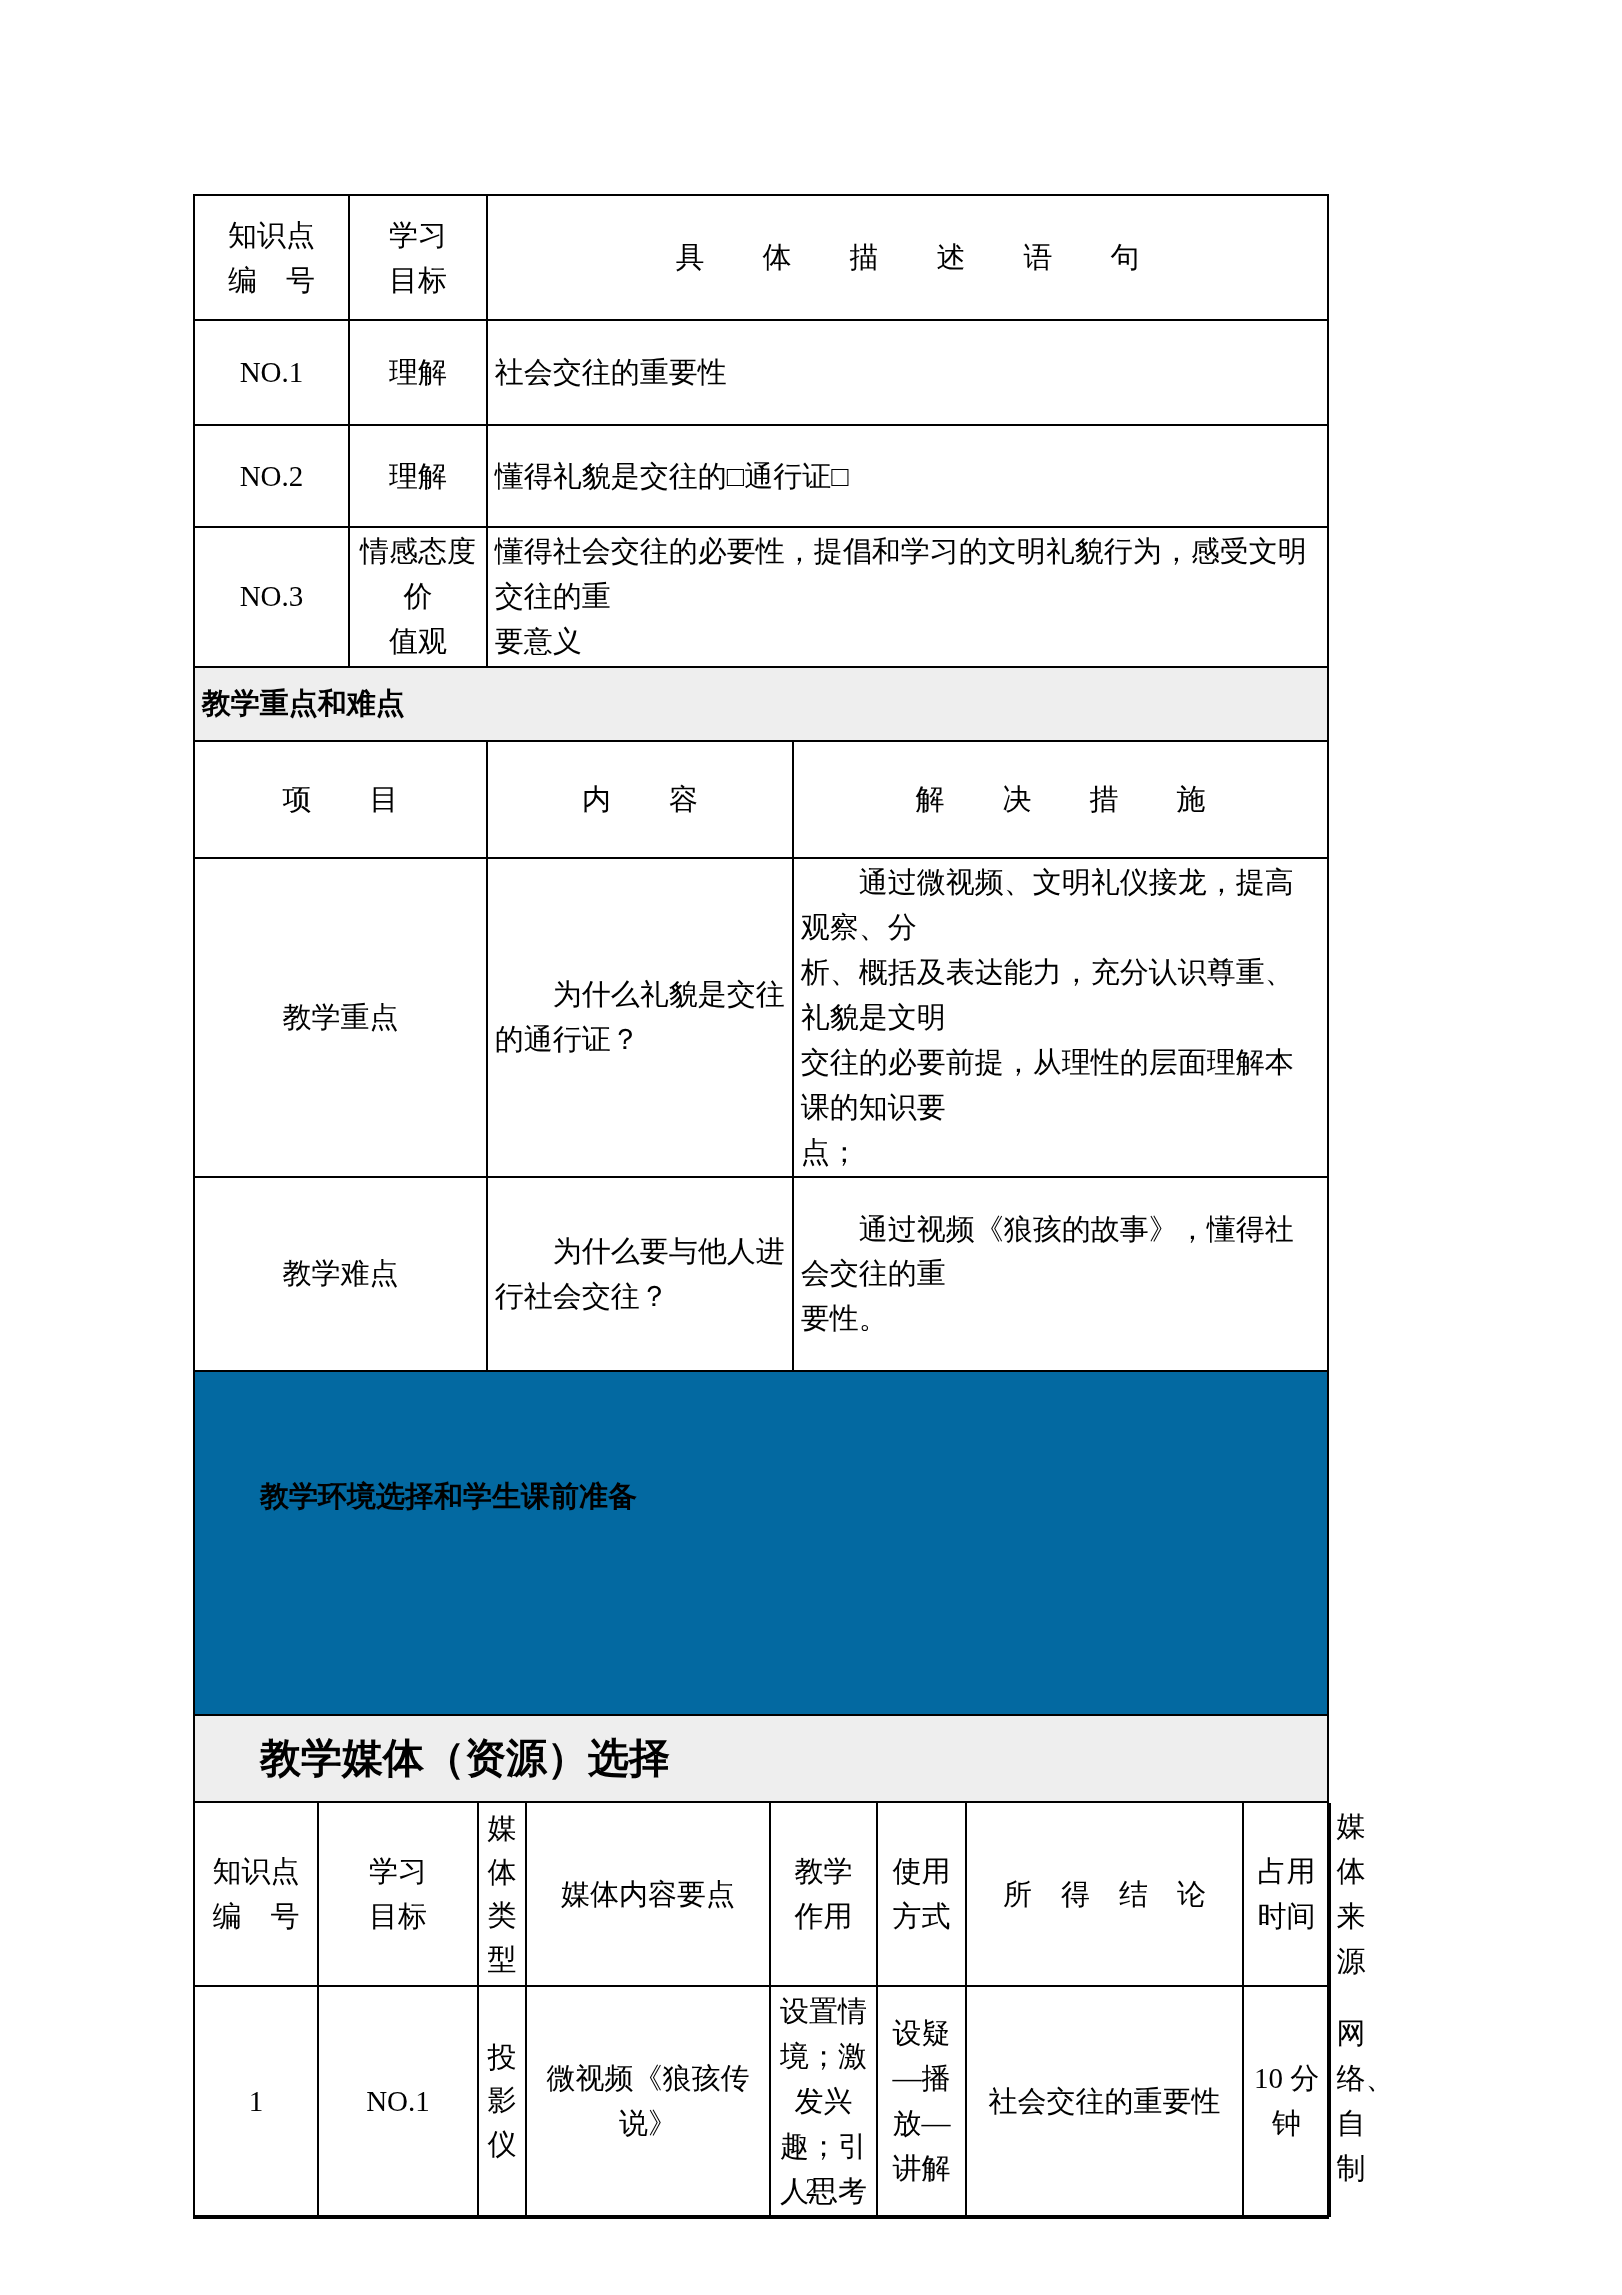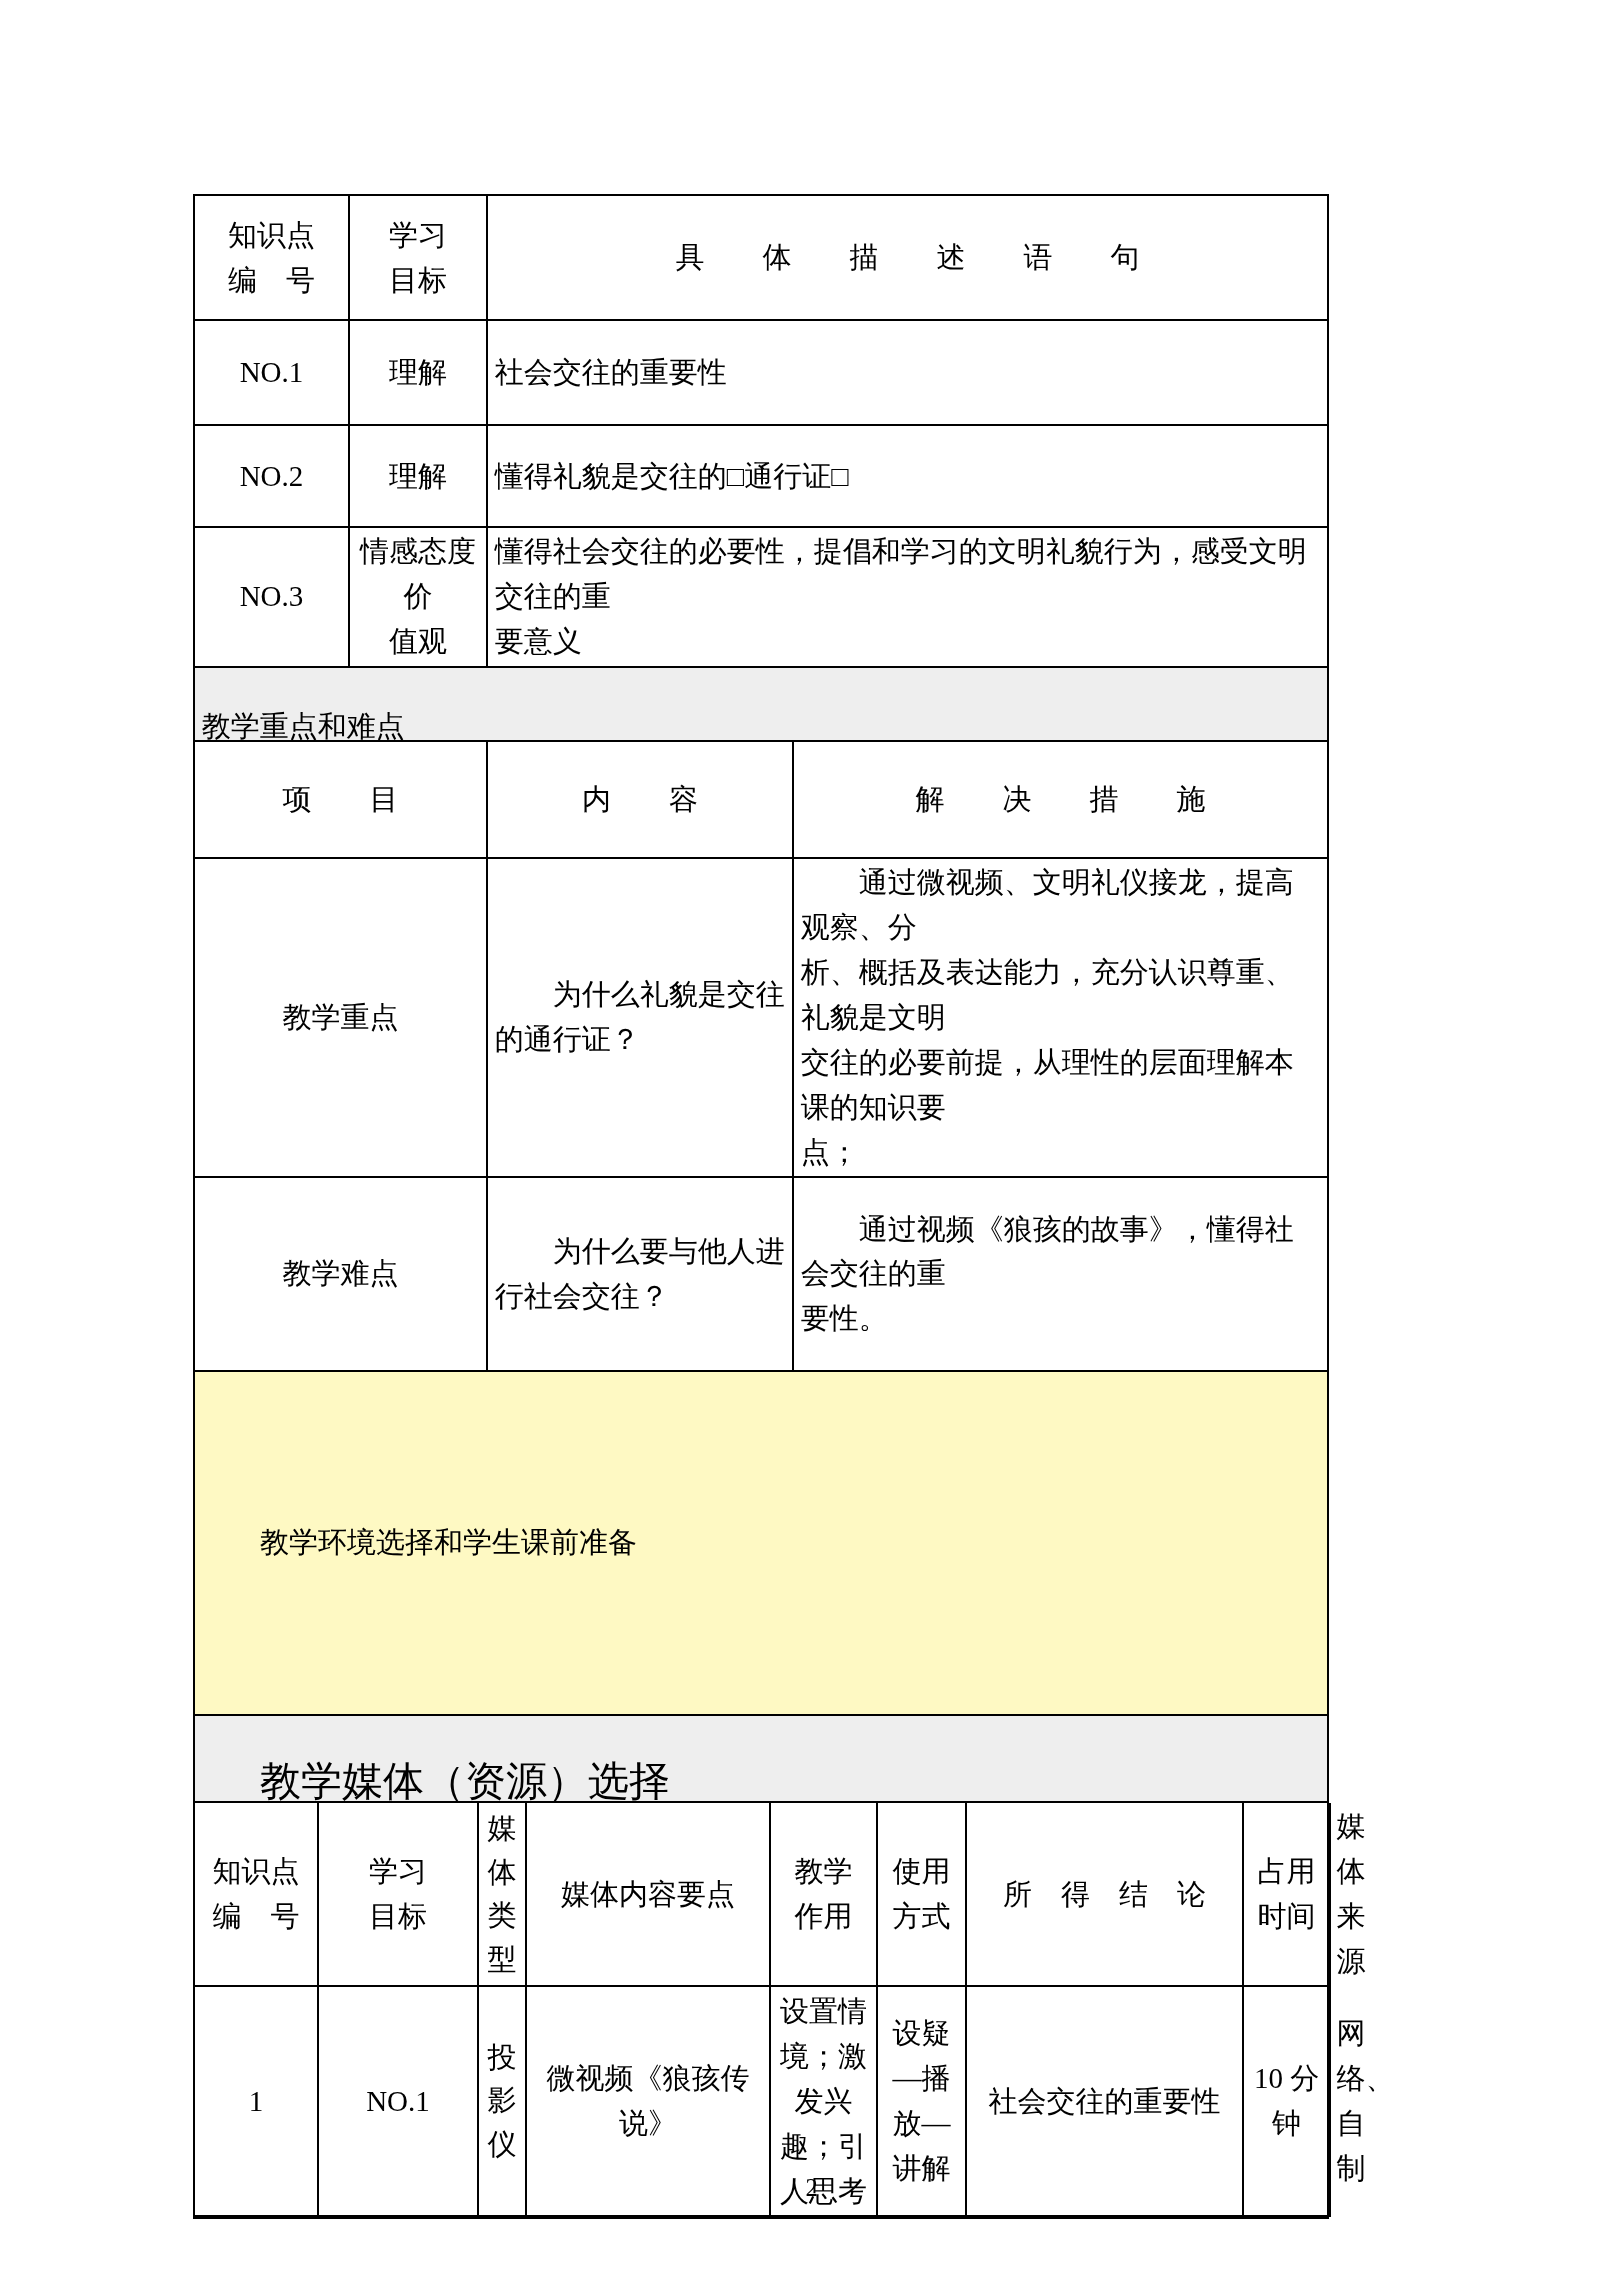--- a/index.html
+++ b/index.html
@@ -24,21 +24,21 @@
     border-bottom: 2px solid #000;
     vertical-align: middle;
     padding: 1.4px 5.5px;
     overflow: visible;
   }
   td:last-child { border-right: none; }
   .center { text-align: center; }
   .tleft  { text-align: left; padding: 1.4px 6.8px; }
   .pre { white-space: pre-line; }
   .indent { text-indent: 2em; }
-  .bold { font-weight: normal; margin-top: 46px; }
+  .bold { font-weight: bold; }
   .vtxt { line-height: 1.5; padding: 0 1.4px; }
 
   
   .h183 { height: 125px; }
   .h154 { height: 105px; }
   .h150 { height: 102px; }
   .h138 { height: 94px; }
   .h172 { height: 117px; margin-top: 36px; }
   .h338 { height: 230px; }
   .h285 { height: 194px; }
@@ -48,21 +48,21 @@
   .band {
     background: #eeeeee;
     border-bottom: 2px solid #000;
     display: flex;
     align-items: center;
   }
   .band1 { height: 74px; padding-left: 6.8px; font-size: 29px; }
   .band2 { height: 87px; padding-left: 65px; font-size: 41px; }
 
   .envblock {
-    background: #fef9c3;
+    background: #0369a1;
     border-bottom: 2px solid #000;
     height: 344px;
     padding: 102px 13.6px 0 65px;
   }
   .env-title { margin-bottom: 2.7px; }
 
   .pagenum {
     position: absolute;
     left: 0; right: 0;
     top: 2169px;

